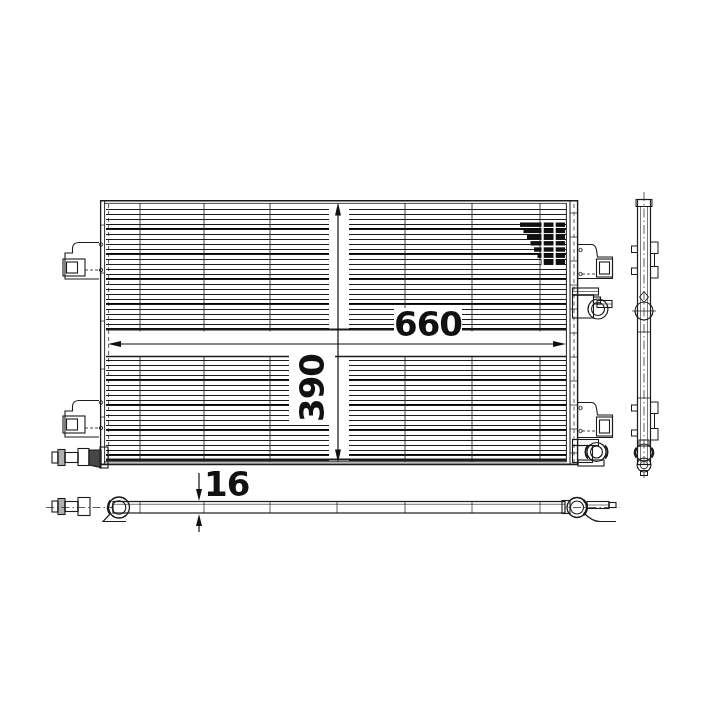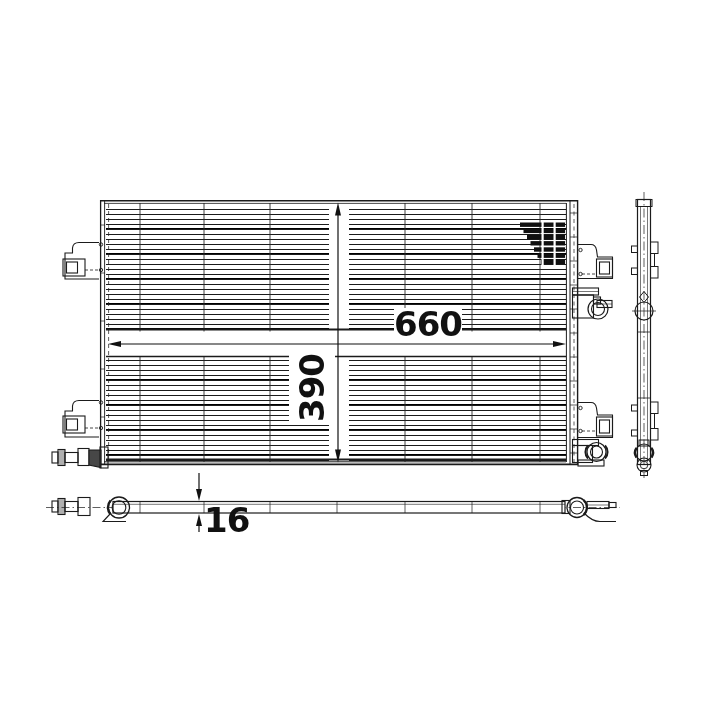--- a/index.html
+++ b/index.html
@@ -16,21 +16,21 @@
   .fins-upper{top:205px;height:126px;}
   .fins-lower{top:356px;height:106px;}
   .dim-label{
     position:absolute;display:flex;align-items:center;justify-content:center;
     color:#111;font-size:34px;font-weight:bold;letter-spacing:-1px;background:#fff;
     line-height:1;white-space:nowrap;
   }
   #dim-width-label{left:394px;top:308px;width:68px;height:32px;}
   #dim-height-label{left:289px;top:354px;width:46px;height:68px;}
   #dim-height-label span{transform:rotate(-90deg);}
-  #dim-depth-label{left:204px;top:468px;width:44px;height:32px;background:transparent;justify-content:flex-start;margin-top:36px;}
+  #dim-depth-label{left:204px;top:468px;width:44px;height:32px;background:transparent;justify-content:flex-start;}
   svg.lineart{position:absolute;left:0;top:0;}
 </style>
 </head>
 <body>
 
 <div id="canvas">
 
   <div class="fins fins-upper"></div>
   <div class="fins fins-lower"></div>
 

